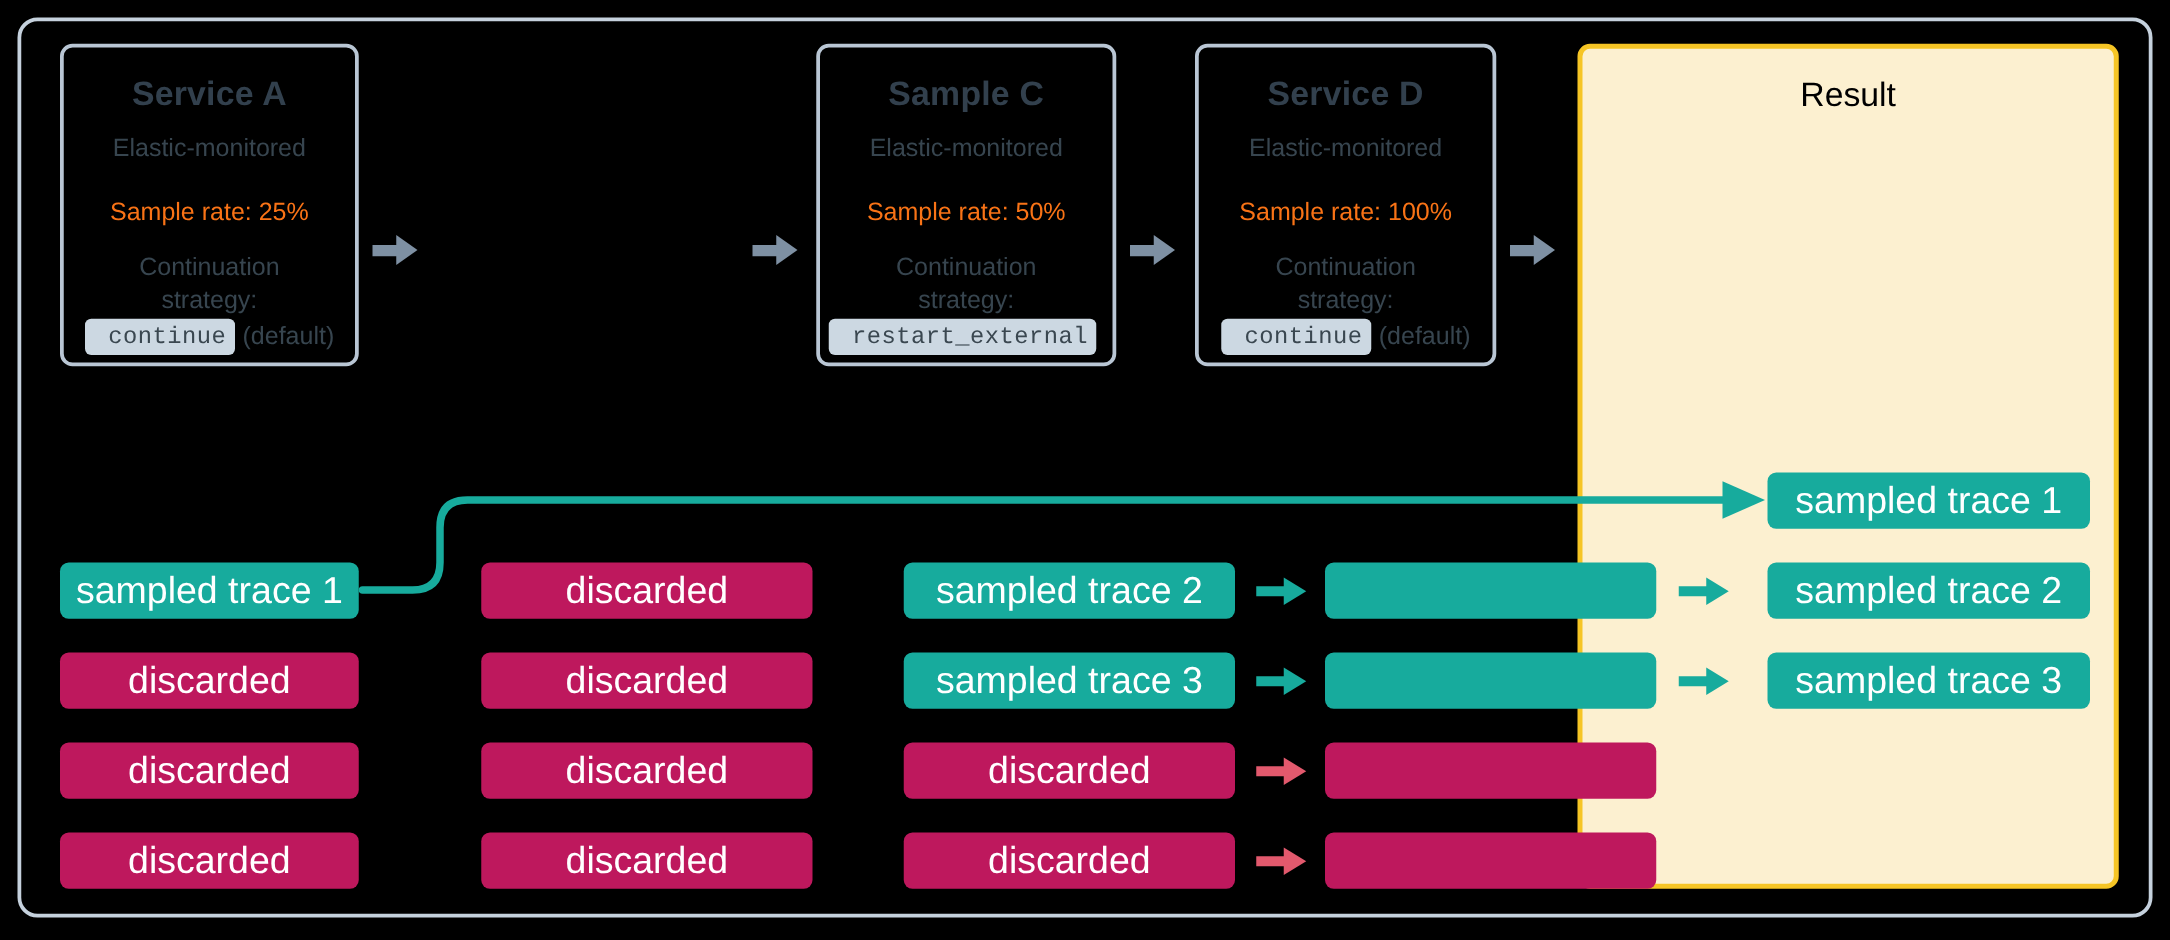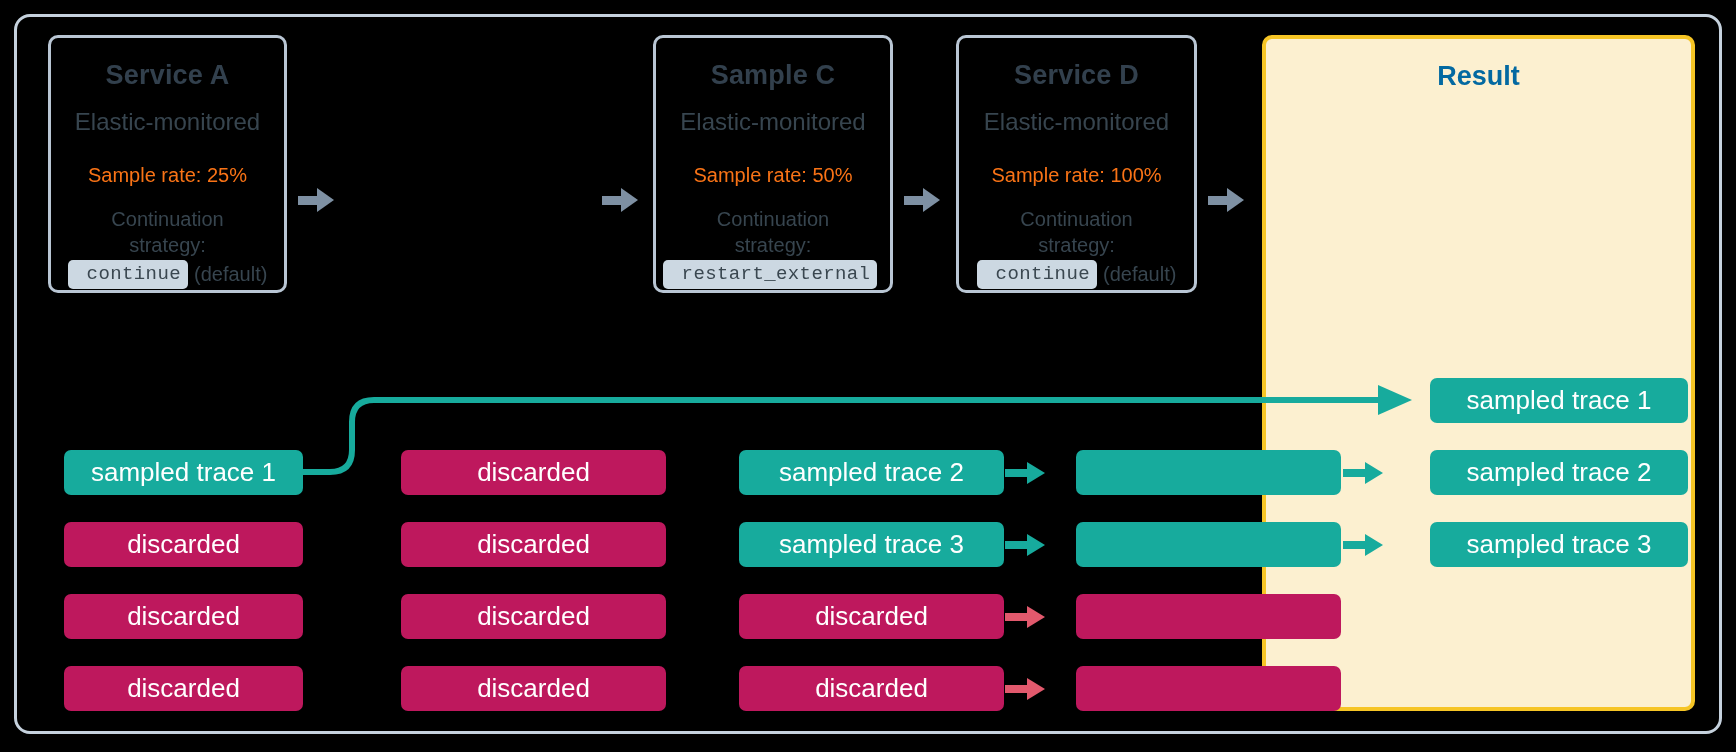--- a/index.html
+++ b/index.html
@@ -35,21 +35,21 @@
     padding-top: 22px;
   }
   .svc-title {
     font-size: 27px;
     font-weight: bold;
     color: #32404d;
     letter-spacing: .2px;
     margin-bottom: 17px;
   }
   .svc-sub {
-    font-size: 24px;
+    font-size: 20px;
     color: #37454f;
     margin-bottom: 28px;
   }
   .svc-rate {
     font-size: 20px;
     color: #f97316;
     margin-bottom: 20px;
   }
   .svc-cont-label {
     font-size: 20px;
@@ -85,22 +85,22 @@
     background: #fcf0d0;
     border: 4px solid #f6c525;
     border-radius: 10px;
   }
   .result-title {
     position: absolute;
     left: 0; top: 22px;
     width: 100%;
     text-align: center;
     font-size: 27px;
-    font-weight: bold;
-    color: #0369a1;
+    font-weight: normal;
+    color: #000000;
   }
 
   
   .flow-arrow {
     position: absolute;
     top: 188px;
     width: 36px; height: 24px;
   }
   .flow-arrow .shaft {
     position: absolute; left: 0; top: 8px;
@@ -116,23 +116,22 @@
   }
 
   
   .chip {
     position: absolute;
     height: 45px;
     border-radius: 7px;
     display: flex;
     align-items: center;
     justify-content: center;
-    font-size: 26px;
+    font-size: 30px;
     color: #ffffff;
-    margin-left: 16px;
   }
   .chip.teal { background: #17ab9d; }
   .chip.red  { background: #be185d; }
 
   
   .row-arrow { position: absolute; width: 40px; height: 22px; }
   .row-arrow .shaft {
     position: absolute; left: 0; top: 7px;
     width: 24px; height: 8px;
   }

